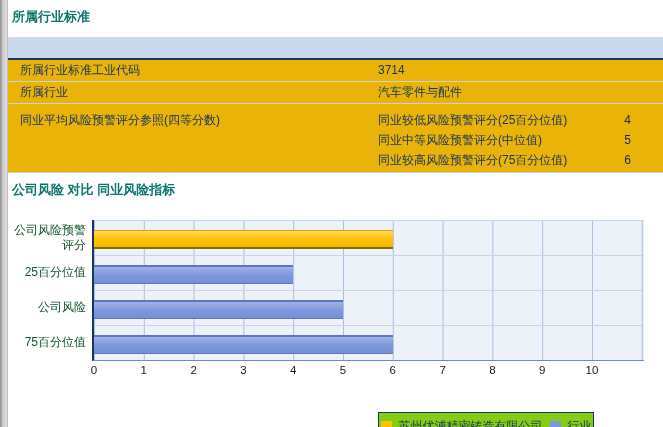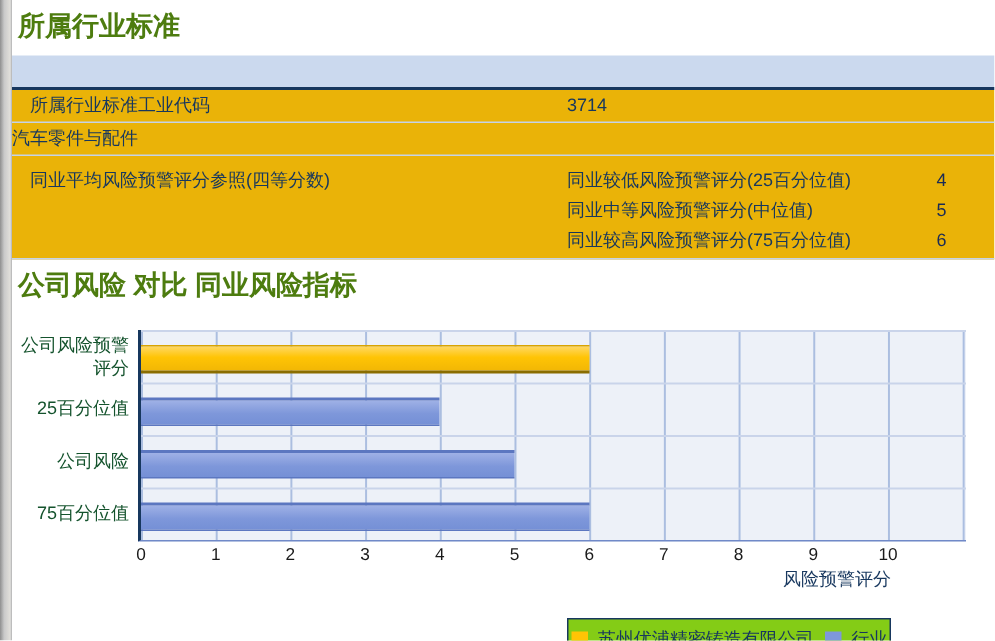--- a/index.html
+++ b/index.html
@@ -9,21 +9,21 @@
     font-family:"Liberation Sans", sans-serif;
     color:#17375E;
   }
   .left-strip{
     position:absolute;left:0;top:0;width:7px;height:427px;
     background:linear-gradient(to right,#8f8f8f,#c9c9c9 40%,#e3e1dc);
     border-right:1px solid #bdbdbd;
   }
   .content{position:absolute;left:8px;top:0;width:655px;}
   .section-title{
-    font-size:18px;font-weight:bold;color:#4d7c0f;
+    font-size:13px;font-weight:bold;color:#0f766e;
     padding:10px 0 0 4px;line-height:14px;
   }
   
   .tbl{width:655px;margin-top:13px;font-size:12px;}
   .tbl-header{
     height:21px;background:#CBD9EE;border-bottom:2px solid #17375E;
   }
   .row{
     display:flex;background:#eab308;border-bottom:1px solid #C5D3E8;
     align-items:center;
@@ -89,20 +89,21 @@
 
   <div class="tbl">
     <div class="tbl-header"></div>
 
     <div class="row row-simple">
       <div class="row-label">所属行业标准工业代码</div>
       <div class="row-value">3714</div>
     </div>
 
     <div class="row row-simple">
+      <div class="row-label">所属行业</div>
       <div class="row-value">汽车零件与配件</div>
     </div>
 
     <div class="row row-multi">
       <div class="row-label">同业平均风险预警评分参照(四等分数)</div>
       <div class="peer-items">
         <div class="peer-item">
           <span>同业较低风险预警评分(25百分位值)</span>
           <span class="num">4</span>
         </div>
@@ -116,21 +117,20 @@
         </div>
       </div>
     </div>
   </div>
 
   <div class="section-title">公司风险 对比 同业风险指标</div>
 </div>
 
 <div class="chart">
   <div class="plot"></div>
-  <div class="x-axis-label">风险预警评分</div>
   <div class="legend">
     <span class="swatch" style="background: rgb(255, 196, 5);"></span>
     <span class="legend-label">苏州优浦精密铸造有限公司</span>
     <span class="swatch" style="background: rgb(126, 151, 218);"></span>
     <span class="legend-label">行业</span>
   </div>
 <div class="cat-label" style="top: 8px;">公司风险预警评分</div>
     <div class="bar company" style="left: 86px; top: 17.5px; width: 298.8px;"></div>
     <div class="cat-label" style="top: 43px;">25百分位值</div>
     <div class="bar industry" style="left: 86px; top: 52.5px; width: 199.2px;"></div>

